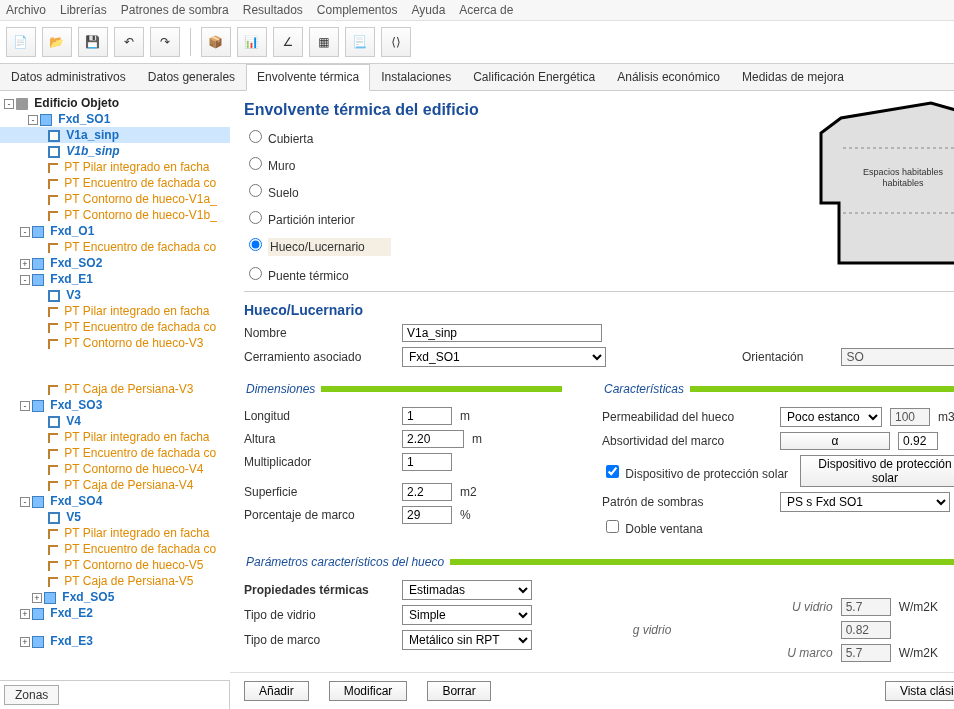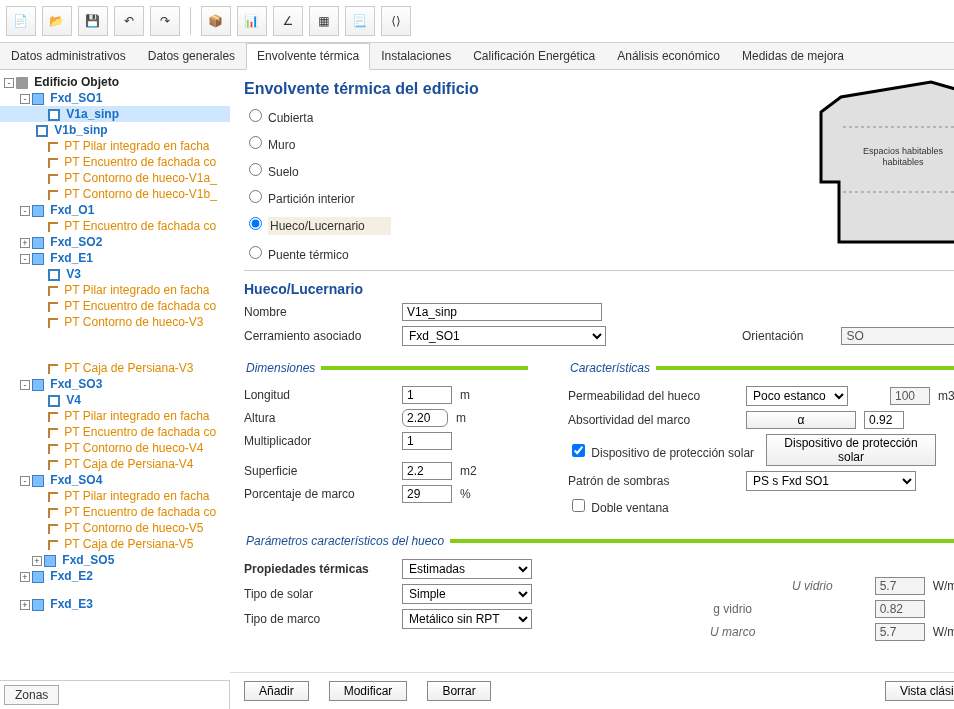--- a/index.html
+++ b/index.html
@@ -32,27 +32,27 @@
 .blue { color: #1a6ec1; font-weight: bold; }
 .black { color: #222; font-weight: bold; }
 
 .content { flex: 1; overflow: auto; padding: 6px 14px 10px 14px; position: relative; }
 h1 { font-size: 16px; color: #1a4e9a; margin: 4px 0 8px 0; font-weight: bold; }
 h2 { font-size: 14px; color: #1a4e9a; margin: 10px 0 6px 0; font-weight: bold; }
 .radio-group label { display: block; margin: 8px 0; }
 .radio-group input { margin-right: 6px; }
 .radio-group .sel-item { background: #f5efe3; padding: 2px 26px 2px 2px; display: inline-block; }
 
-fieldset.legend { border: none; border-top: 4px solid #84cc16; margin: 10px 0 4px 0; padding: 6px 0 0 0; }
+fieldset.legend { border: none; border-top: 6px solid #84cc16; margin: 10px 0 4px 0; padding: 6px 0 0 0; }
 fieldset.legend > legend { color: #1a4e9a; font-style: italic; padding-right: 6px; }
 
 .row { display: flex; align-items: center; margin: 5px 0; gap: 8px; }
 .label { width: 150px; }
 input[type=text] { height: 18px; padding: 1px 4px; border: 1px solid #888; font-size: 12px; }
-input[readonly] { background: #f4f4f4; color: #555; margin-left: 34px; }
+input[readonly] { background: #f4f4f4; color: #555; }
 select { height: 20px; padding: 0 2px; border: 1px solid #888; font-size: 12px; background: #fff; }
 .unit { color: #333; }
 
 .two-col { display: flex; gap: 40px; }
 .col { flex: 1; }
 
 .btn { padding: 2px 14px; border: 1px solid #888; background: linear-gradient(#fff,#eee); cursor: pointer; font-size: 12px; }
 .btn-small { padding: 1px 8px; }
 .footer { display: flex; gap: 20px; padding: 8px 14px; border-top: 1px solid #ddd; align-items: center; }
 .footer .spacer { flex: 1; }
@@ -61,20 +61,29 @@
 .zone-tab { display: inline-block; border: 1px solid #aaa; padding: 2px 10px; background: #f7f7f7; cursor: pointer; }
 
 .section-diagram { position: absolute; top: 2px; right: 14px; }
 hr.sep { border: none; border-top: 1px solid #ccc; margin: 6px 0; }
 </style>
 </head>
 <body>
 
 <div class="app">
 
+  <div class="menubar" id="menubar">
+      <span>Archivo</span>
+      <span>Librerías</span>
+      <span>Patrones de sombra</span>
+      <span>Resultados</span>
+      <span>Complementos</span>
+      <span>Ayuda</span>
+      <span>Acerca de</span>
+    </div>
 
   <div class="toolbar" id="toolbar">
       <div class="tb-btn">📄</div>
       <div class="tb-btn">📂</div>
       <div class="tb-btn">💾</div>
       <div class="tb-btn">↶</div>
       <div class="tb-btn">↷</div>
       <div class="tb-sep"></div>
       <div class="tb-btn">📦</div>
       <div class="tb-btn">📊</div>
@@ -92,43 +101,44 @@
       <div class="tab">Calificación Energética</div>
       <div class="tab">Análisis económico</div>
       <div class="tab">Medidas de mejora</div>
     </div>
 
   <div class="main">
 
     <div style="display:flex;flex-direction:column;width:230px;border-right:1px solid #ccc;">
       <div class="tree" id="tree" style="flex:1;border-right:none;">
           <div class="tree-row" style="padding-left: 4px;"><span class="exp">-</span><span class="ico ico-building"></span><span class="black"> Edificio Objeto</span></div>
-          <div class="tree-row" style="padding-left: 20px;"><span class="exp">-</span><span class="ico ico-facade"></span><span class="blue"> Fxd_SO1</span></div>
+          <div class="tree-row" style="padding-left: 28px;"><span class="exp">-</span><span class="ico ico-facade"></span><span class="blue"> Fxd_SO1</span></div>
           <div class="tree-row sel" style="padding-left: 36px;"><span class="exp none">+</span><span class="ico ico-opening"></span><span class="blue"> V1a_sinp</span></div>
-          <div class="tree-row" style="padding-left: 24px;"><span class="exp none">+</span><span class="ico ico-opening"></span><span class="blue"> V1b_sinp</span></div>
+          <div class="tree-row" style="padding-left: 36px; font-style: italic;"><span class="exp none">+</span><span class="ico ico-opening"></span><span class="blue"> V1b_sinp</span></div>
           <div class="tree-row" style="padding-left: 36px;"><span class="exp none">+</span><span class="ico ico-pt"></span><span class="orange"> PT Pilar integrado en facha</span></div>
           <div class="tree-row" style="padding-left: 36px;"><span class="exp none">+</span><span class="ico ico-pt"></span><span class="orange"> PT Encuentro de fachada co</span></div>
           <div class="tree-row" style="padding-left: 36px;"><span class="exp none">+</span><span class="ico ico-pt"></span><span class="orange"> PT Contorno de hueco-V1a_</span></div>
           <div class="tree-row" style="padding-left: 36px;"><span class="exp none">+</span><span class="ico ico-pt"></span><span class="orange"> PT Contorno de hueco-V1b_</span></div>
           <div class="tree-row" style="padding-left: 20px;"><span class="exp">-</span><span class="ico ico-facade"></span><span class="blue"> Fxd_O1</span></div>
           <div class="tree-row" style="padding-left: 36px;"><span class="exp none">+</span><span class="ico ico-pt"></span><span class="orange"> PT Encuentro de fachada co</span></div>
           <div class="tree-row" style="padding-left: 20px;"><span class="exp">+</span><span class="ico ico-facade"></span><span class="blue"> Fxd_SO2</span></div>
           <div class="tree-row" style="padding-left: 20px;"><span class="exp">-</span><span class="ico ico-facade"></span><span class="blue"> Fxd_E1</span></div>
           <div class="tree-row" style="padding-left: 36px;"><span class="exp none">+</span><span class="ico ico-opening"></span><span class="blue"> V3</span></div>
           <div class="tree-row" style="padding-left: 36px;"><span class="exp none">+</span><span class="ico ico-pt"></span><span class="orange"> PT Pilar integrado en facha</span></div>
           <div class="tree-row" style="padding-left: 36px;"><span class="exp none">+</span><span class="ico ico-pt"></span><span class="orange"> PT Encuentro de fachada co</span></div>
           <div class="tree-row" style="padding-left: 36px;"><span class="exp none">+</span><span class="ico ico-pt"></span><span class="orange"> PT Contorno de hueco-V3</span></div>
           <div class="tree-row" style="padding-left: 36px; margin-top: 30px;"><span class="exp none">+</span><span class="ico ico-pt"></span><span class="orange"> PT Caja de Persiana-V3</span></div>
           <div class="tree-row" style="padding-left: 20px;"><span class="exp">-</span><span class="ico ico-facade"></span><span class="blue"> Fxd_SO3</span></div>
           <div class="tree-row" style="padding-left: 36px;"><span class="exp none">+</span><span class="ico ico-opening"></span><span class="blue"> V4</span></div>
           <div class="tree-row" style="padding-left: 36px;"><span class="exp none">+</span><span class="ico ico-pt"></span><span class="orange"> PT Pilar integrado en facha</span></div>
           <div class="tree-row" style="padding-left: 36px;"><span class="exp none">+</span><span class="ico ico-pt"></span><span class="orange"> PT Encuentro de fachada co</span></div>
           <div class="tree-row" style="padding-left: 36px;"><span class="exp none">+</span><span class="ico ico-pt"></span><span class="orange"> PT Contorno de hueco-V4</span></div>
           <div class="tree-row" style="padding-left: 36px;"><span class="exp none">+</span><span class="ico ico-pt"></span><span class="orange"> PT Caja de Persiana-V4</span></div>
           <div class="tree-row" style="padding-left: 20px;"><span class="exp">-</span><span class="ico ico-facade"></span><span class="blue"> Fxd_SO4</span></div>
+          <div class="tree-row" style="padding-left: 36px;"><span class="exp none">+</span><span class="ico ico-opening"></span><span class="blue"> V5</span></div>
           <div class="tree-row" style="padding-left: 36px;"><span class="exp none">+</span><span class="ico ico-pt"></span><span class="orange"> PT Pilar integrado en facha</span></div>
           <div class="tree-row" style="padding-left: 36px;"><span class="exp none">+</span><span class="ico ico-pt"></span><span class="orange"> PT Encuentro de fachada co</span></div>
           <div class="tree-row" style="padding-left: 36px;"><span class="exp none">+</span><span class="ico ico-pt"></span><span class="orange"> PT Contorno de hueco-V5</span></div>
           <div class="tree-row" style="padding-left: 36px;"><span class="exp none">+</span><span class="ico ico-pt"></span><span class="orange"> PT Caja de Persiana-V5</span></div>
           <div class="tree-row" style="padding-left: 32px;"><span class="exp">+</span><span class="ico ico-facade"></span><span class="blue"> Fxd_SO5</span></div>
           <div class="tree-row" style="padding-left: 20px;"><span class="exp">+</span><span class="ico ico-facade"></span><span class="blue"> Fxd_E2</span></div>
           <div class="tree-row" style="padding-left: 20px; margin-top: 12px;"><span class="exp">+</span><span class="ico ico-facade"></span><span class="blue"> Fxd_E3</span></div>
         </div>
       <div class="zone-bar">
         <span class="zone-tab">Zonas</span>
@@ -181,21 +191,21 @@
         <div class="col">
           <fieldset class="legend">
                 <legend>Dimensiones</legend>
             <div class="row">
                   <span class="label">Longitud</span>
                   <input type="text" style="width: 50px;" value="1">
                   <span class="unit">m</span>
                 </div>
             <div class="row">
                   <span class="label">Altura</span>
-                  <input type="text" style="width: 46px; border-radius: 6px;" value="2.20">
+                  <input type="text" style="width: 62px;" value="2.20">
                   <span class="unit">m</span>
                 </div>
             <div class="row">
                   <span class="label">Multiplicador</span>
                   <input type="text" style="width: 50px;" value="1">
                 </div>
             <div class="row" style="margin-top:12px">
                   <span class="label">Superficie</span>
                   <input type="text" style="width: 50px;" value="2.2">
                   <span class="unit">m2</span>
@@ -239,40 +249,40 @@
 
       <fieldset class="legend">
             <legend>Parámetros característicos del hueco</legend>
         <div class="two-col">
           <div class="col">
             <div class="row">
                   <span class="label" style="font-weight:bold">Propiedades térmicas</span>
                   <select style="width:130px"><option>Estimadas</option></select>
                 </div>
             <div class="row">
-                  <span class="label">Tipo de solar</span>
+                  <span class="label">Tipo de vidrio</span>
                   <select style="width:130px"><option>Simple</option></select>
                 </div>
             <div class="row">
                   <span class="label">Tipo de marco</span>
                   <select style="width:130px"><option>Metálico sin RPT</option></select>
                 </div>
           </div>
           <div class="col" style="padding-top:18px">
             <div class="row">
                   <span style="width:200px;text-align:right;font-style:italic;color:#666">U vidrio</span>
                   <input type="text" style="width: 50px;" readonly="" value="5.7">
                   <span class="unit">W/m2K</span>
                 </div>
             <div class="row">
-                  <span style="width:200px;text-align:center;color:#666">g vidrio</span>
+                  <span style="width:200px;text-align:left;font-style:italic;color:#666">g vidrio</span>
                   <input type="text" style="width: 50px;" readonly="" value="0.82">
                 </div>
             <div class="row">
-                  <span style="width:200px;text-align:center;font-style:italic;color:#666">U marco</span>
+                  <span style="width:200px;text-align:right;font-style:italic;color:#666">U marco</span>
                   <input type="text" style="width: 50px;" readonly="" value="5.7">
                   <span class="unit">W/m2K</span>
                 </div>
           </div>
         </div>
       </fieldset>
     </div>
 
     <div class="footer">
       <button class="btn">Añadir</button>

